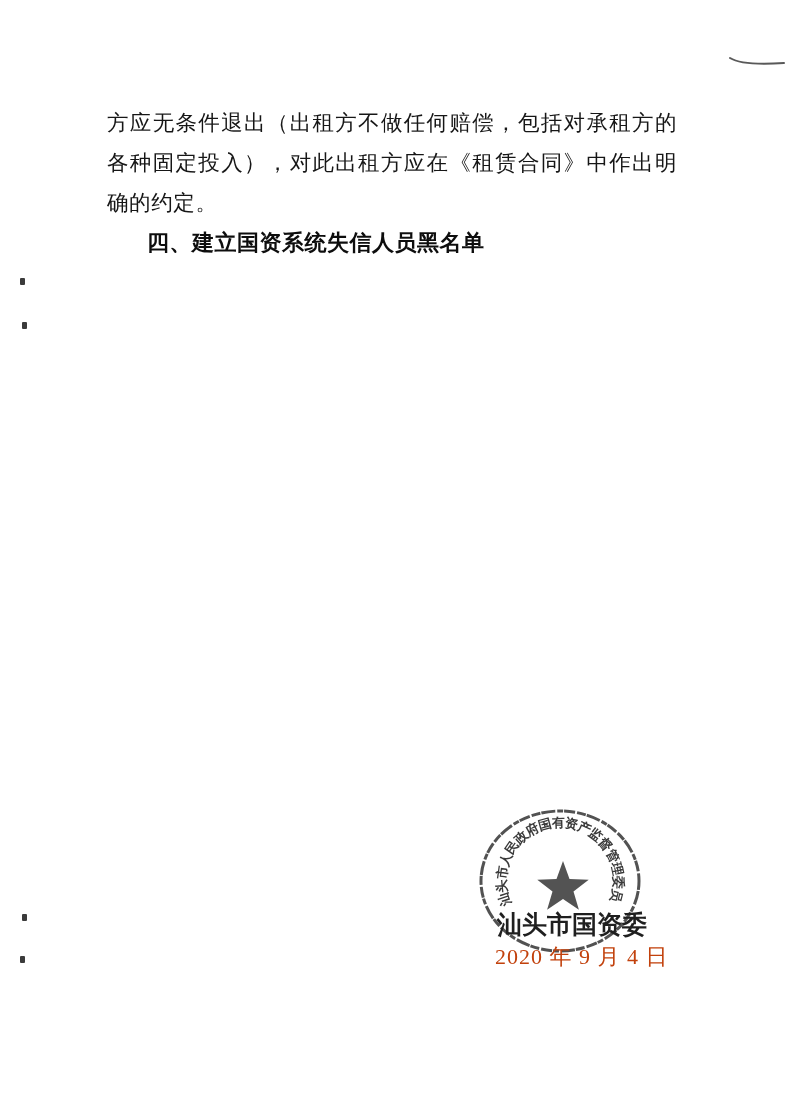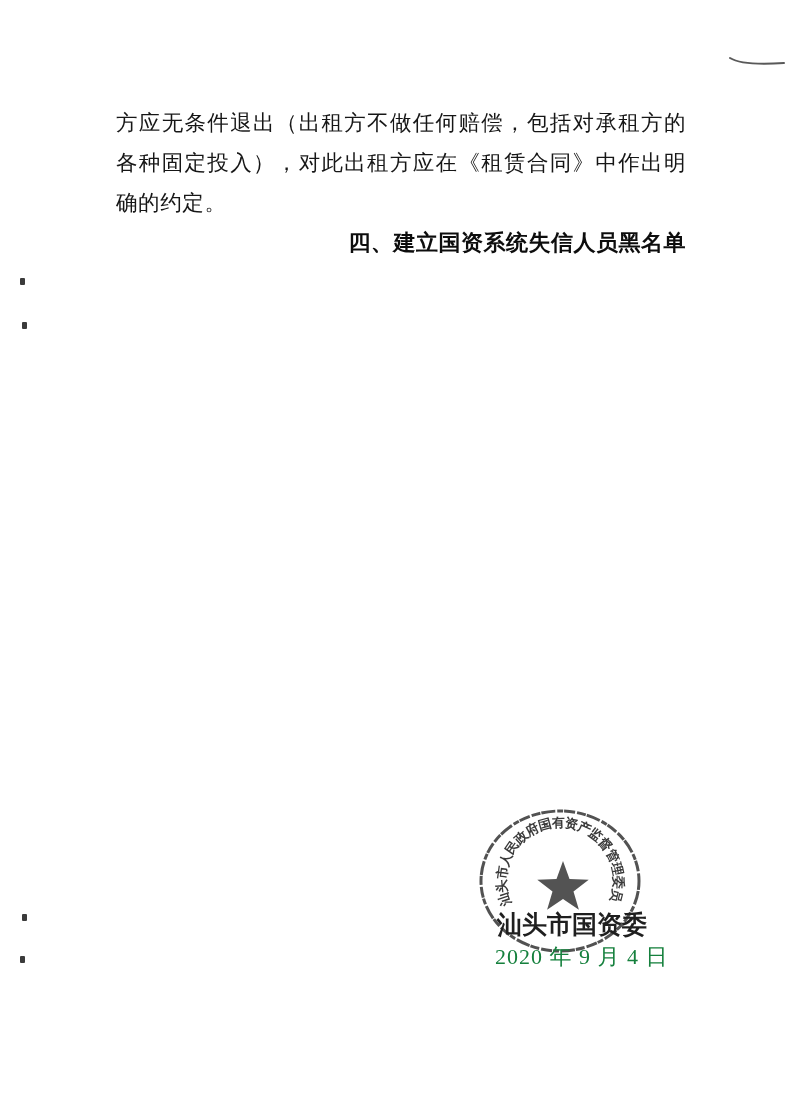--- a/index.html
+++ b/index.html
@@ -10,21 +10,21 @@
   .page {
     position: relative;
     width: 792px;
     height: 1119px;
     margin: 0 auto;
     background: #ffffff;
     overflow: hidden;
   }
   .doc-body {
     position: absolute;
-    left: 116px;
+    left: 107px;
     top: 103px;
     width: 570px;
   }
   .para {
     margin: 0;
     font-family: "Liberation Serif", "DejaVu Serif", serif;
     font-size: 21.5px;
     line-height: 40px;
     letter-spacing: 0.6px;
     color: #161616;
@@ -33,21 +33,21 @@
   .para.indent { text-indent: 42px; }
   .heading {
     margin: 0;
     font-family: "Liberation Sans", "DejaVu Sans", sans-serif;
     font-weight: 700;
     font-size: 22px;
     line-height: 40px;
     letter-spacing: 0.5px;
     color: #0d0d0d;
     text-indent: 40px;
-    text-align: right;
+    text-align: left;
   }
   .seal-svg {
     position: absolute;
     left: 452px;
     top: 770px;
     width: 230px;
     height: 212px;
   }
   .ring-text {
     font-family: "Liberation Serif", "DejaVu Serif", serif;
@@ -63,21 +63,21 @@
     fill: #1f1f1f;
     letter-spacing: 0px;
   }
   .issue-date {
     position: absolute;
     left: 495px;
     top: 942px;
     font-family: "Liberation Serif", "DejaVu Serif", serif;
     font-size: 22px;
     letter-spacing: 1px;
-    color: #15803d;
+    color: #c2410c;
     white-space: nowrap;
   }
   .stray-svg {
     position: absolute;
     left: 726px;
     top: 52px;
     width: 62px;
     height: 18px;
   }
   .speck {

